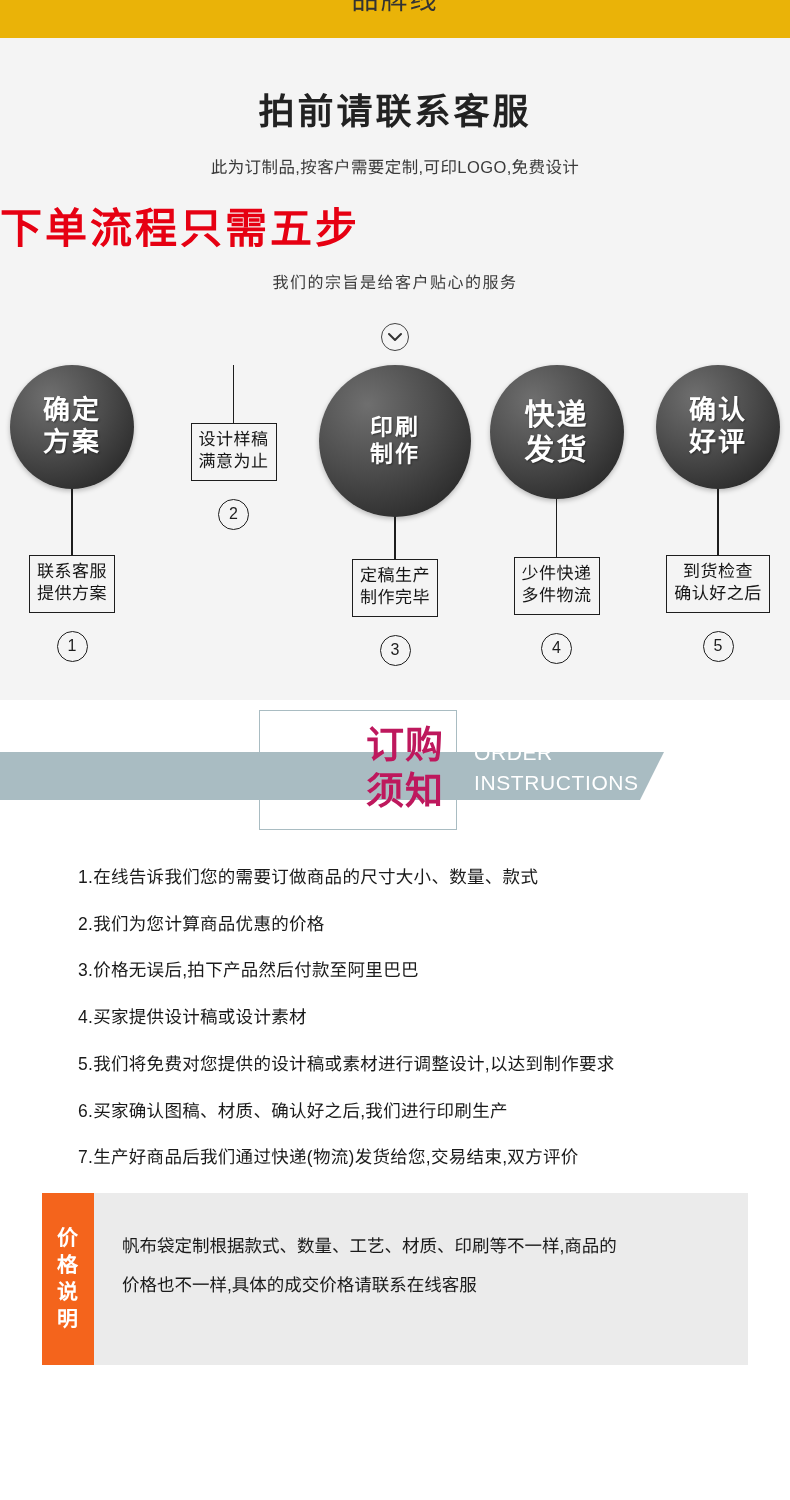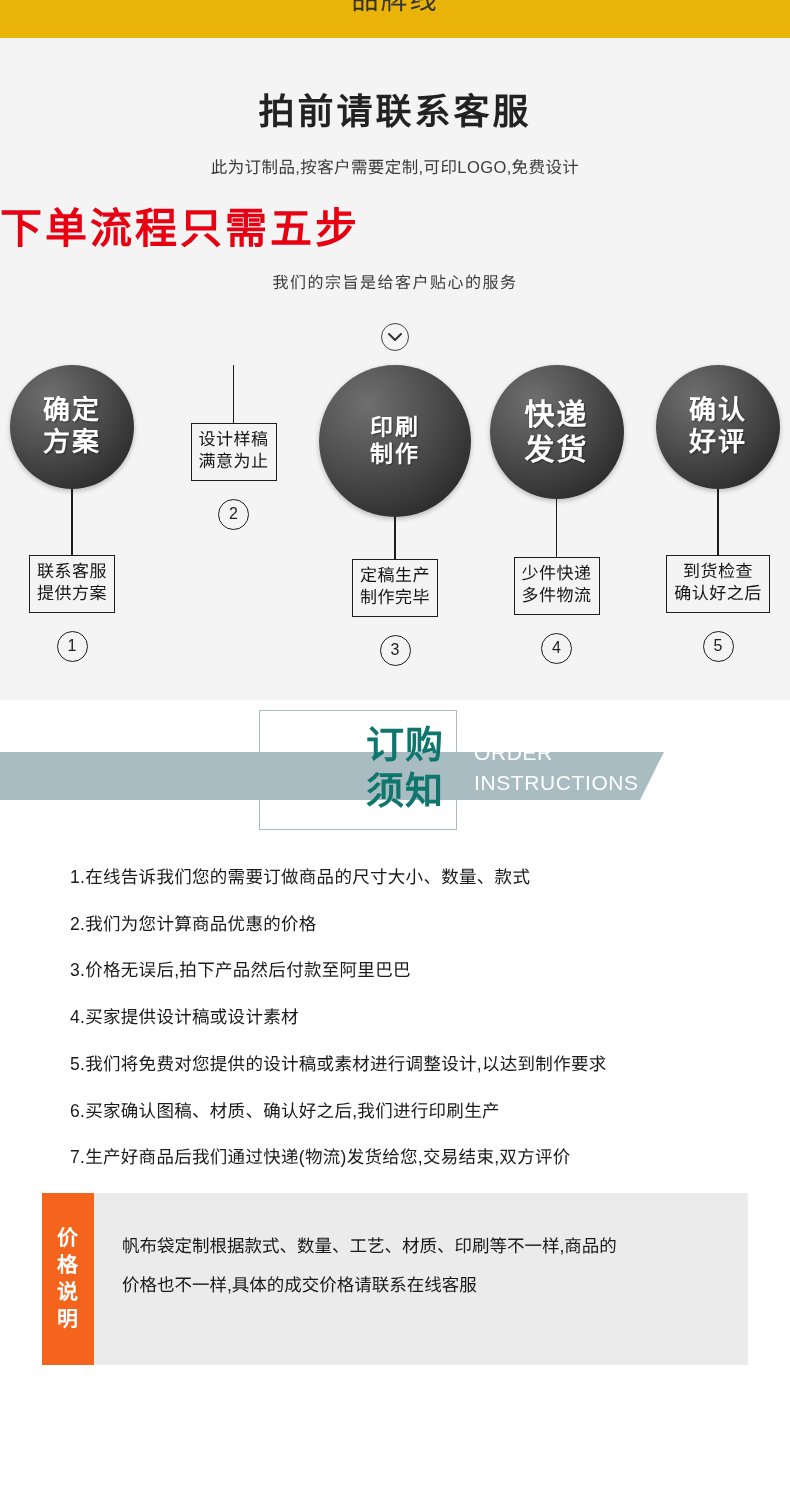--- a/index.html
+++ b/index.html
@@ -187,21 +187,21 @@
     height: 118px;
     border: 1.5px solid #a9bcc2;
     background: transparent;
   }
   .cn-title {
     position: absolute;
     left: 366px;
     top: 26px;
     font-size: 38px;
     font-weight: 700;
-    color: #0f766e;
+    color: #be185d;
     line-height: 1.0;
     letter-spacing: 1px;
     text-align: left;
   }
   .cn-title .l2 { display: block; margin-top: 8px; }
   .en-title {
     position: absolute;
     left: 474px;
     top: 38px;
     font-size: 21px;
@@ -217,21 +217,21 @@
   }
   .instructions ol {
     list-style: none;
     margin: 0;
     padding: 0 40px 0 62px;
   }
   .instructions li {
     font-size: 17.5px;
     color: #1a1a1a;
     letter-spacing: 0.3px;
-    margin: 0 0 24px 8px;
+    margin: 0 0 24px 16px;
     line-height: 1.3;
   }
 
   
   .price-note {
     margin: 18px 42px 0 42px;
     display: flex;
     height: 172px;
   }
   .price-tag {

